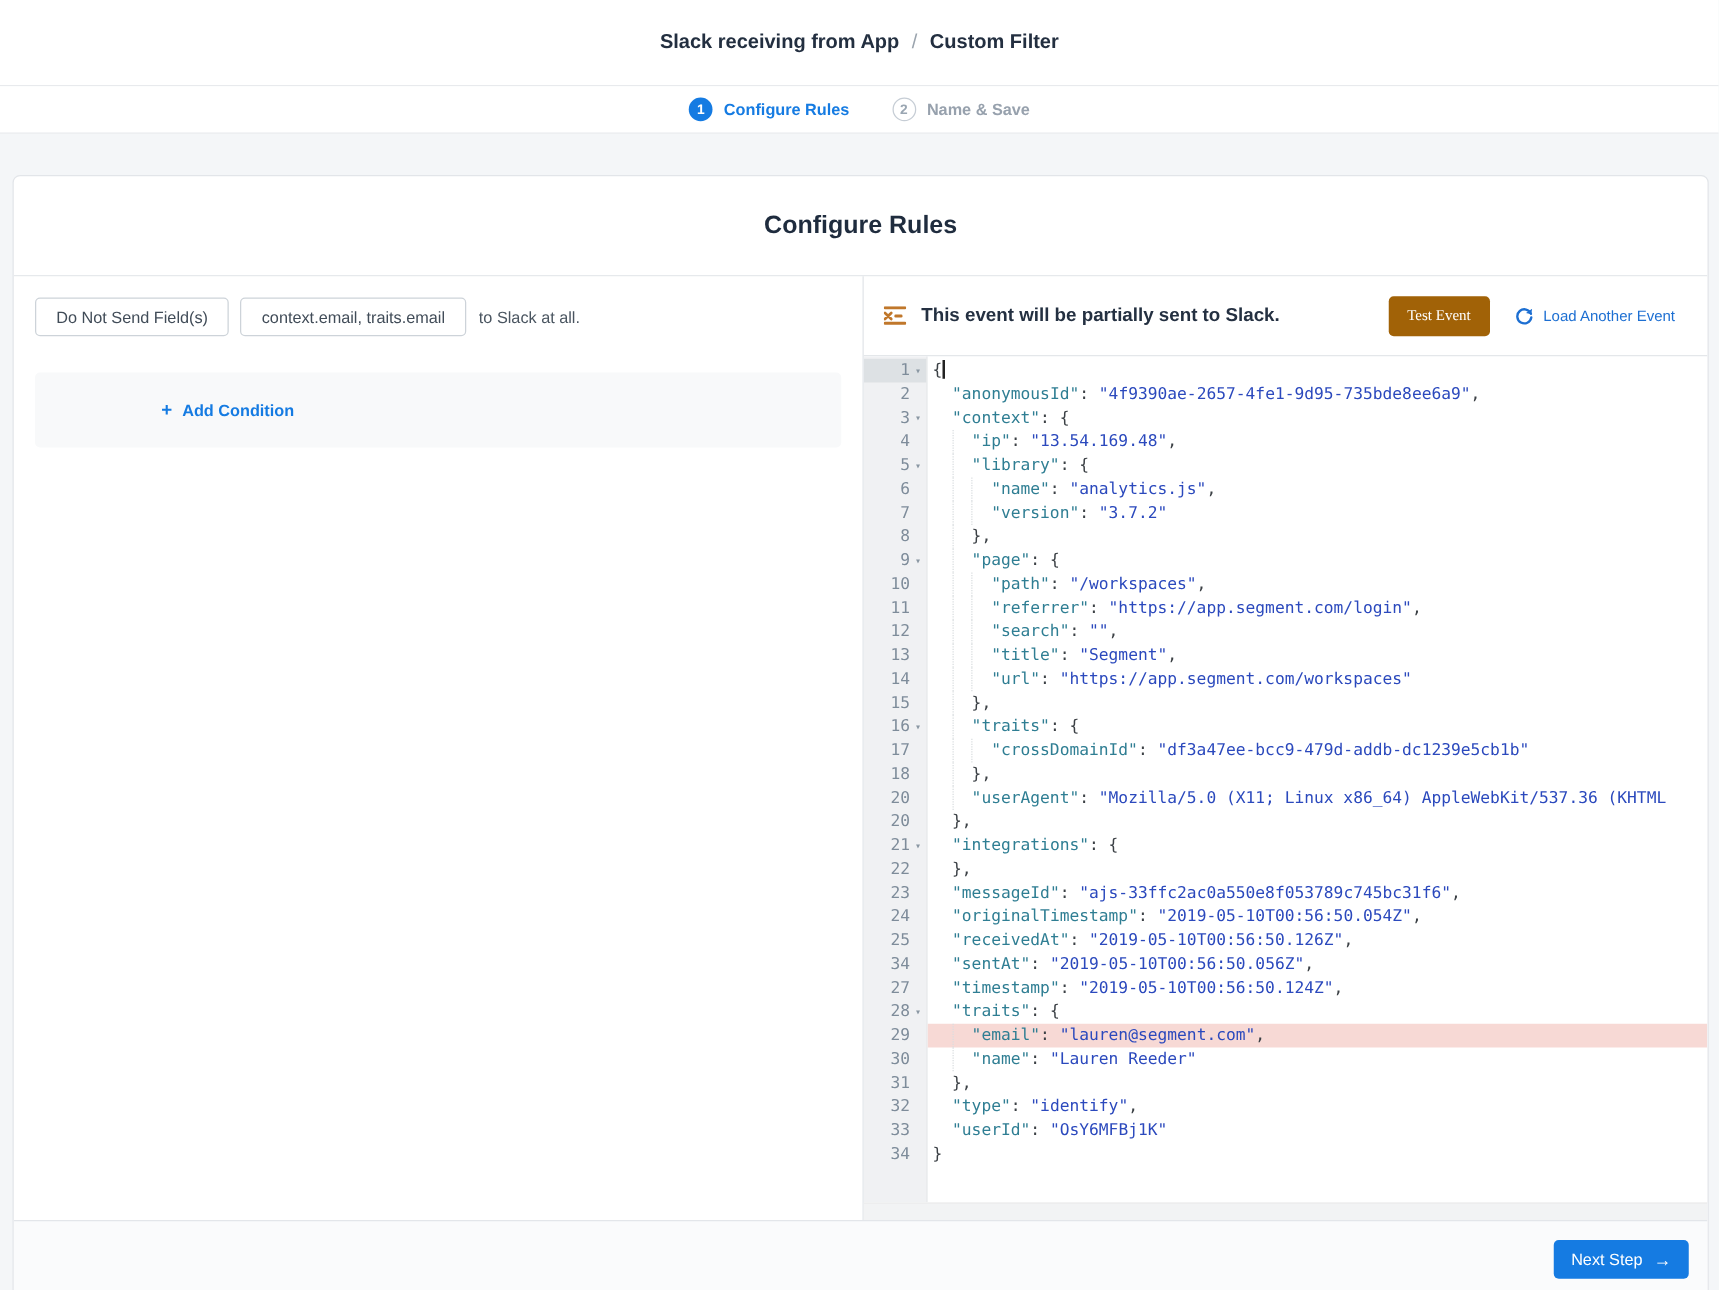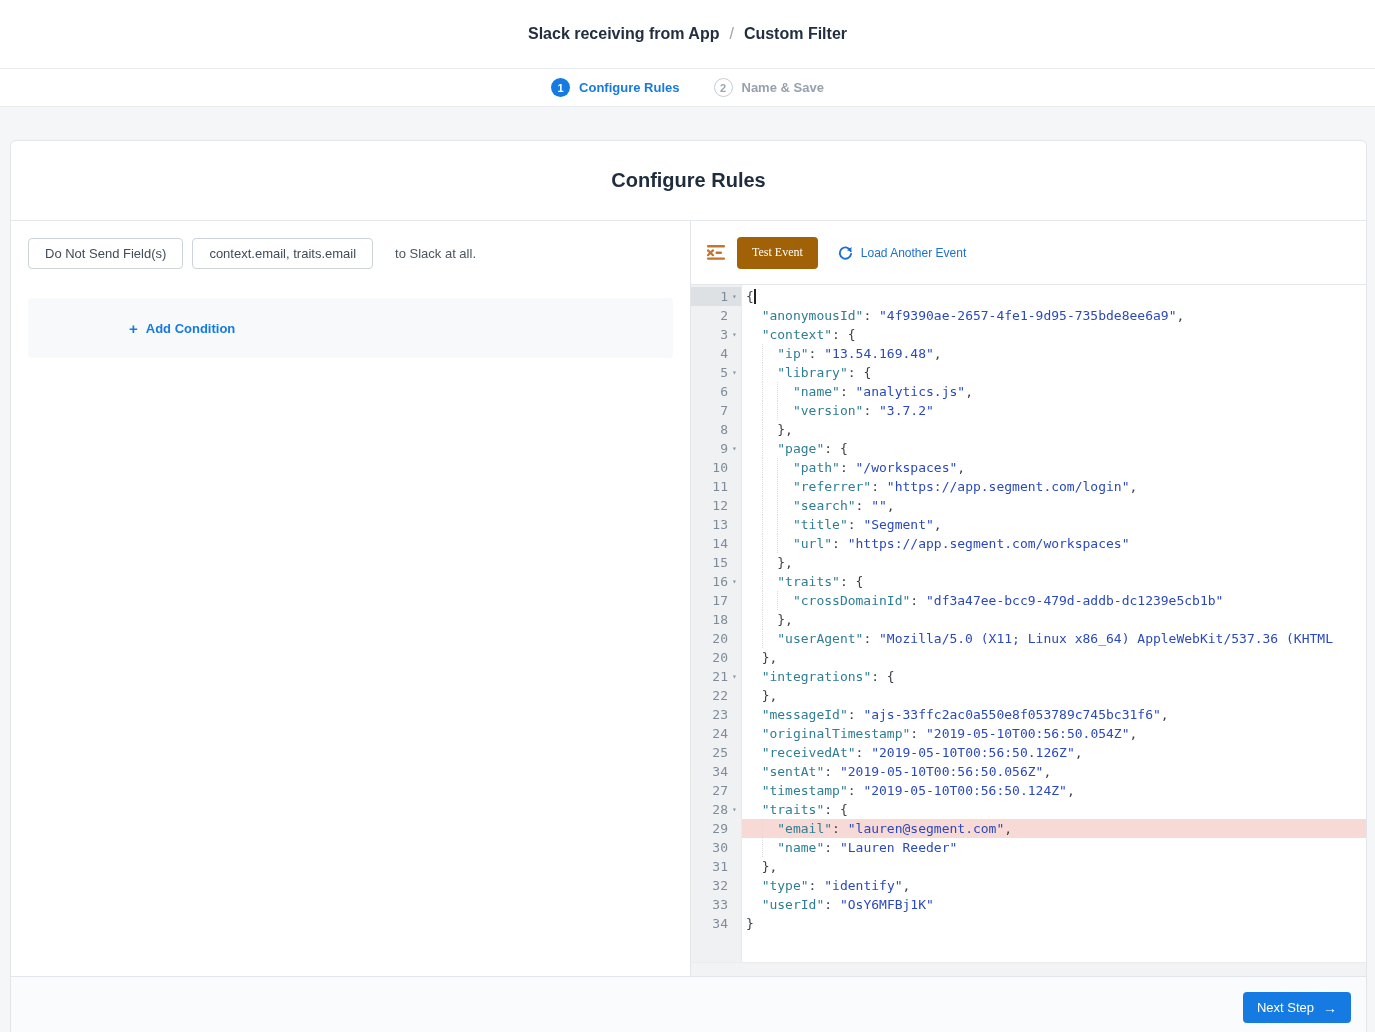--- a/index.html
+++ b/index.html
@@ -21,21 +21,21 @@
 
   
   .card { margin:33px 8px 11px 10px; background:#fff; border:1px solid #e2e5e9; border-radius:6px; overflow:hidden; }
   .card-title-row { height:80px; border-bottom:1px solid #e6e9ec; display:flex; align-items:center; justify-content:center; }
   .card-title { font-size:20px; font-weight:600; color:#1f2c3e; }
 
   .panels { display:flex; min-height:755px;justify-content:center; }
   .left-panel { width:680px; border-right:1px solid #e2e5e9; padding:17px; }
   .rule-row { display:flex; align-items:center; gap:9px; }
   .chip-btn { height:31px; background:#fff; border:1px solid #cdd3d9; border-radius:4px; padding:0 16px; font-size:13px; color:#414c58; display:flex; align-items:center; cursor:pointer; font-family:"Liberation Sans", sans-serif; }
-  .rule-suffix { font-size:13px; color:#4a5560; margin-left:13px; }
+  .rule-suffix { font-size:13px; color:#4a5560; margin-left:1px; }
   .add-cond-box { margin-top:29px; height:60px; background:#f8f9fa; border-radius:4px; display:flex; align-items:center; padding-left:101px; }
   .add-cond-btn { display:flex; align-items:center; gap:8px; background:none; border:none; color:#157be2; font-size:13px; font-weight:700; cursor:pointer; font-family:"Liberation Sans", sans-serif; }
   .add-cond-btn .plus { font-size:15px; font-weight:700; }
 
   
   .right-panel { flex:1; display:flex; flex-direction:column; min-width:0; }
   .preview-header { height:63px; display:flex; align-items:center; padding:0 26px 0 16px; gap:12px; }
   .status-text { font-size:15px; font-weight:700; color:#243041; flex:1; white-space:nowrap; }
   .btn-primary { background:#a16207; color:#fff; border:none; border-radius:4px; height:32px; padding:0 15px; font-size:12px; cursor:pointer; font-family:Liberation Serif, serif; display:flex; align-items:center; gap:8px; }
   .link-btn { display:flex; align-items:center; gap:8px; background:none; border:none; color:#1d6fd2; font-size:12px; font-weight:500; cursor:pointer; margin-left:8px; font-family:"Liberation Sans", sans-serif; white-space:nowrap; }
@@ -111,20 +111,21 @@
     <section class="right-panel">
       <div class="preview-header">
         <span>
           <svg width="18" height="15" viewBox="0 0 18 15">
             <rect x="0" y="0" width="18" height="2.4" rx="1" fill="#c0772b"></rect>
             <path d="M1 5.4 L6 10.2 M6 5.4 L1 10.2" stroke="#c0772b" stroke-width="2.2" stroke-linecap="round"></path>
             <rect x="8.5" y="6.6" width="6.5" height="2.4" rx="1" fill="#c0772b"></rect>
             <rect x="0" y="12.4" width="18" height="2.4" rx="1" fill="#c0772b"></rect>
           </svg>
         </span>
+        <span class="status-text">This event will be partially sent to Slack.</span>
         <button class="btn-primary">Test Event</button>
         <button class="link-btn">
           <span>
             <svg width="15" height="15" viewBox="0 0 16 16">
               <path d="M13.6 6.5 A6 6 0 1 0 13.9 9.6" fill="none" stroke="#1d6fd2" stroke-width="2" stroke-linecap="round"></path>
               <path d="M14.6 2.2 L13.9 6.9 L9.4 5.7 Z" fill="#1d6fd2"></path>
             </svg>
           </span>
           <span>Load Another Event</span>
         </button>

